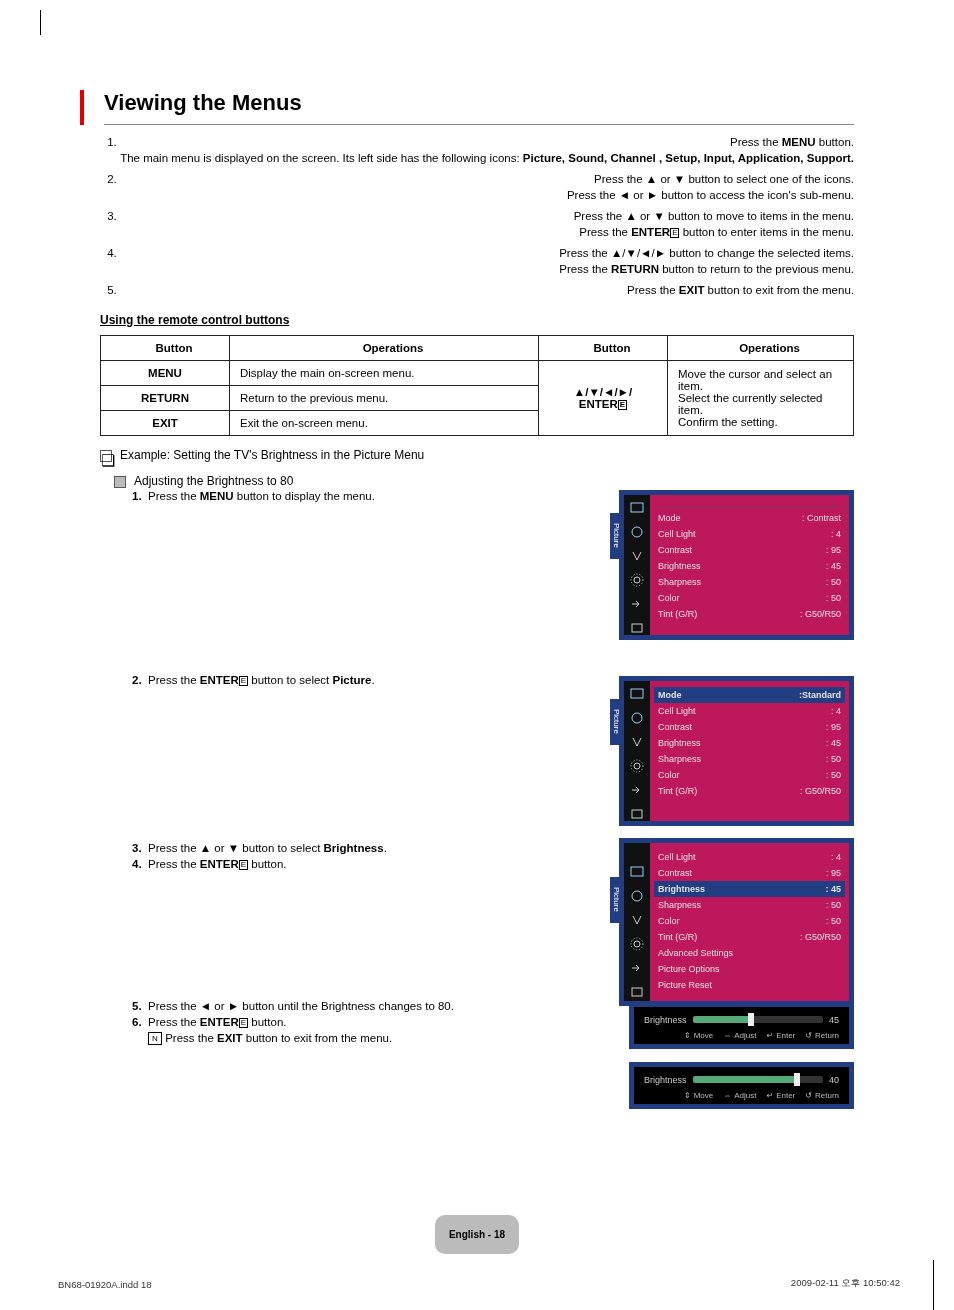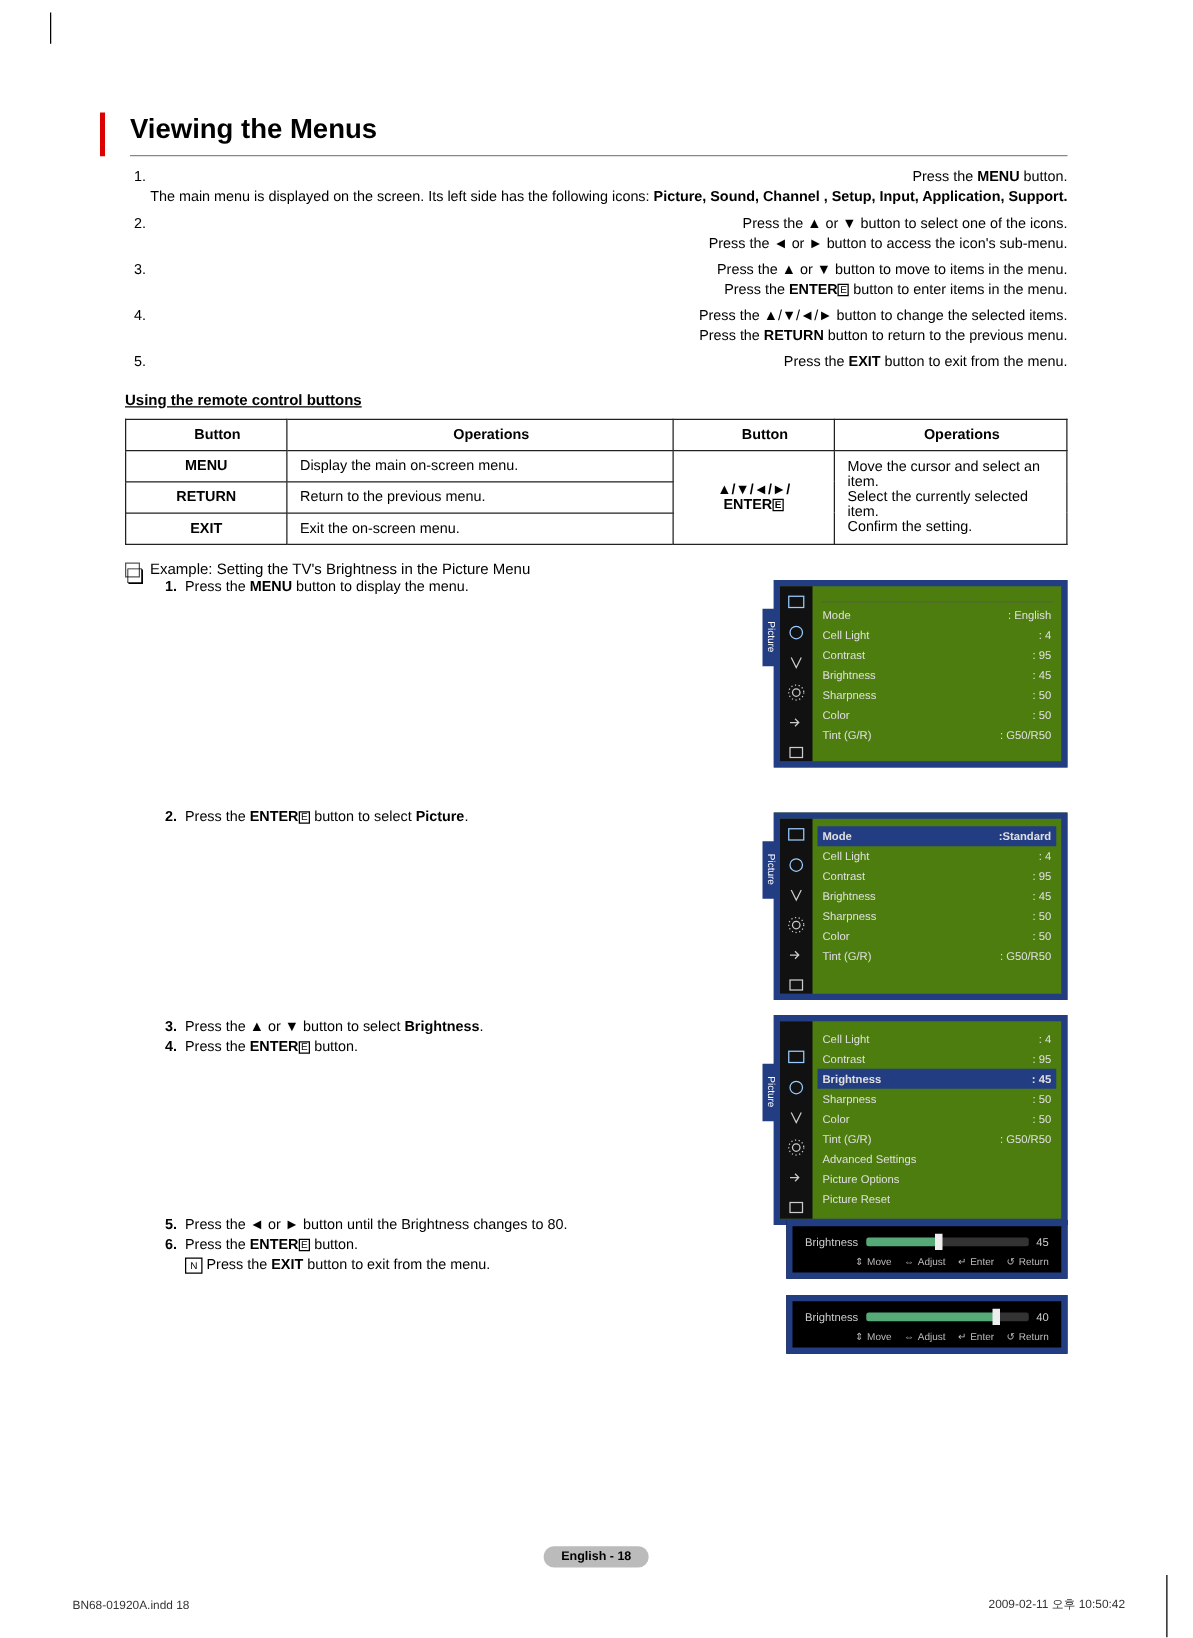--- a/index.html
+++ b/index.html
@@ -28,21 +28,21 @@
   .sq.filled { background: #bbb; }
   .sec-text { font-size: 12px; font-weight: normal; }
 
   .two-col { position: relative; }
   .left-steps { font-size: 11.5px; }
   .left-steps .step { margin-bottom: 4px; }
   .left-steps .num { font-weight: bold; display: inline-block; width: 16px; }
   .note-icon { display:inline-block; width:12px; height:11px; border:1px solid #000; text-align:center; font-size:8px; line-height:11px; vertical-align:middle; }
 
   
-  .osd { position: absolute; right: 0; width: 225px; border: 5px solid #233d82; background: #4d7c0f; color: #fff; font-size: 9px; }
+  .osd { position: absolute; right: 0; width: 225px; border: 5px solid #233d82; background: #be185d; color: #fff; font-size: 9px; }
   .osd .body { display: flex; }
   .osd .iconcol { width: 26px; background: #111; display: flex; flex-direction: column; align-items: center; padding-top: 6px; gap: 10px; }
   .osd .iconcol .ic { width: 14px; height: 14px; display:block; }
   .osd .content { flex: 1; padding: 6px 8px 8px 8px; }
   .osd .tab { position: absolute; left: -14px; top: 18px; width: 13px; height: 46px; background: #233d82; color:#fff; font-size:8px; display:flex; align-items:center; justify-content:center; writing-mode: vertical-rl; }
   .osd .row { display: flex; justify-content: space-between; padding: 3px 0; }
   .osd .row.sel { background: #233d82; margin: 0 -4px; padding: 3px 4px; }
   .osd .toprule { height: 6px; border-bottom: 1px dotted #555; margin-bottom: 2px; }
   .osd .lbl { color: #e0e0e0; }
   .osd .val { color: #e0e0e0; }
@@ -50,21 +50,21 @@
   .slider-panel { position:absolute; right:0; width:225px; border:5px solid #233d82; background:#000; color:#ccc; font-size:9px; padding:8px 10px 4px 10px; box-sizing:border-box; }
   .slider-row { display:flex; align-items:center; gap:6px; margin-bottom:6px;}
   .slider-track { flex:1; height:7px; background:linear-gradient(to right,#5a7 0%, #5a7 var(--p), #333 var(--p), #333 100%); position:relative; border-radius:2px;}
   .slider-thumb { position:absolute; top:-3px; width:6px; height:13px; background:#eee; left:calc(var(--p) - 3px); }
   .help-row { display:flex; justify-content:flex-end; gap:10px; font-size:8px; color:#bbb; }
   .help-row span { display:inline-flex; align-items:center; gap:3px;}
   .sym { font-family: Arial; }
 
   .enter-glyph { display:inline-block; border:1px solid #000; font-size:8px; padding:0 1px; line-height:1; vertical-align:middle; }
 
-  .page-foot-badge { position:absolute; bottom:56px; left:50%; transform:translateX(-50%); background:#bbb; color:#000; font-size:10px; font-weight:bold; padding:3px 14px; border-radius:10px; }
+  .page-foot-badge { position:absolute; bottom:56px; left:50%; transform:translateX(-50%); background:#bbb; color:#000; font-size:10px; font-weight:bold; padding:14px 14px; border-radius:10px; }
   .footer-left { position:absolute; bottom:20px; left:58px; font-size:9.5px; color:#333; }
   .footer-right { position:absolute; bottom:20px; right:54px; font-size:9.5px; color:#333; }
   .cursor-line { position:absolute; right:20px; bottom:0; width:1px; height:50px; background:#000; }
 </style>
 </head>
 <body>
 
 <div class="page">
 
   <div class="top-marks">
@@ -129,20 +129,24 @@
       <td class="cent">EXIT</td>
       <td>Exit the on-screen menu.</td>
     </tr>
   </tbody>
     </table>
 
   <div class="sec-row">
     <span class="sq">❏</span>
     <span class="sec-text">Example: Setting the TV's Brightness in the Picture Menu</span>
   </div>
+  <div class="sec-row" style="margin-left:14px;">
+    <span class="sq filled"></span>
+    <span class="sec-text">Adjusting the Brightness to 80</span>
+  </div>
 
   <div class="two-col">
     <div class="left-steps" style="margin-left:32px; width:380px;">
       <div class="step"><span class="num">1.</span><span>Press the </span><span class="b">MENU</span><span> button to display the menu.</span></div>
       <div style="height:168px"></div>
       <div class="step"><span class="num">2.</span><span>Press the </span><span class="b">ENTER</span><span class="enter-glyph">E</span><span> button to select </span><span class="b">Picture</span><span>.</span></div>
       <div style="height:152px"></div>
       <div class="step"><span class="num">3.</span><span>Press the ▲ or ▼ button to select </span><span class="b">Brightness</span><span>.</span></div>
       <div class="step"><span class="num">4.</span><span>Press the </span><span class="b">ENTER</span><span class="enter-glyph">E</span><span> button.</span></div>
       <div style="height:126px"></div>
@@ -172,21 +176,21 @@
               <path d="M2 7h7M6 4l3 3-3 3" fill="none" stroke="#ccc"></path>
             </svg>
           <svg class="ic" viewBox="0 0 14 14">
               <rect x="2" y="3" width="10" height="8" fill="none" stroke="#ccc"></rect>
             </svg>
         </div>
         <div class="content">
           <div class="toprule"></div>
           <div class="row">
               <span class="lbl">Mode</span>
-              <span class="val">: English</span>
+              <span class="val">: Contrast</span>
             </div>
           <div class="row">
               <span class="lbl">Cell Light</span>
               <span class="val">: 4</span>
             </div>
           <div class="row">
               <span class="lbl">Contrast</span>
               <span class="val">: 95</span>
             </div>
           <div class="row">

